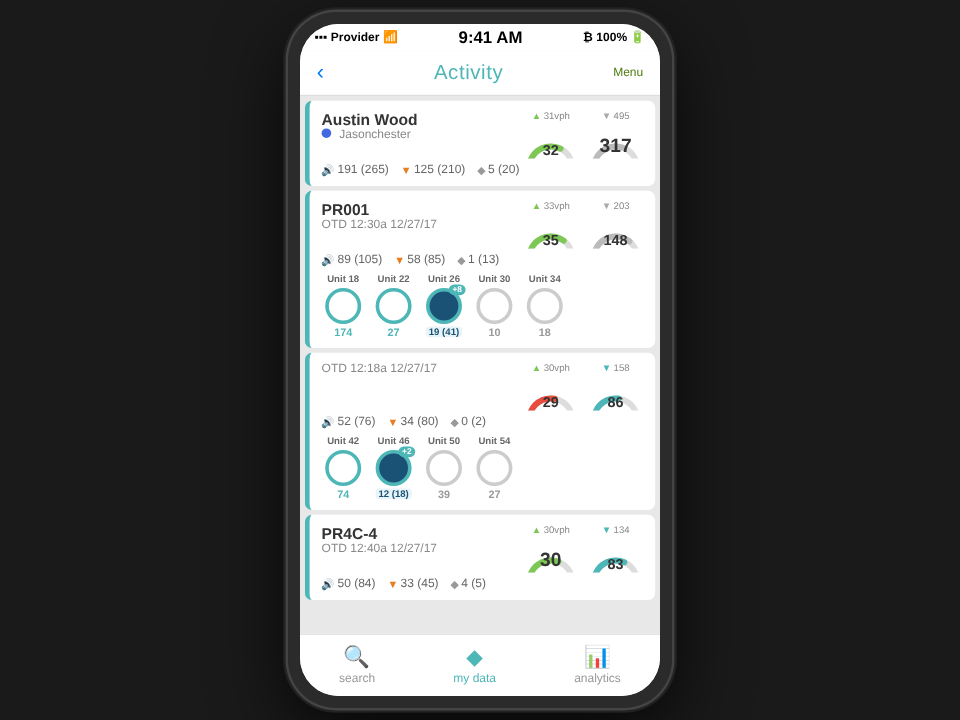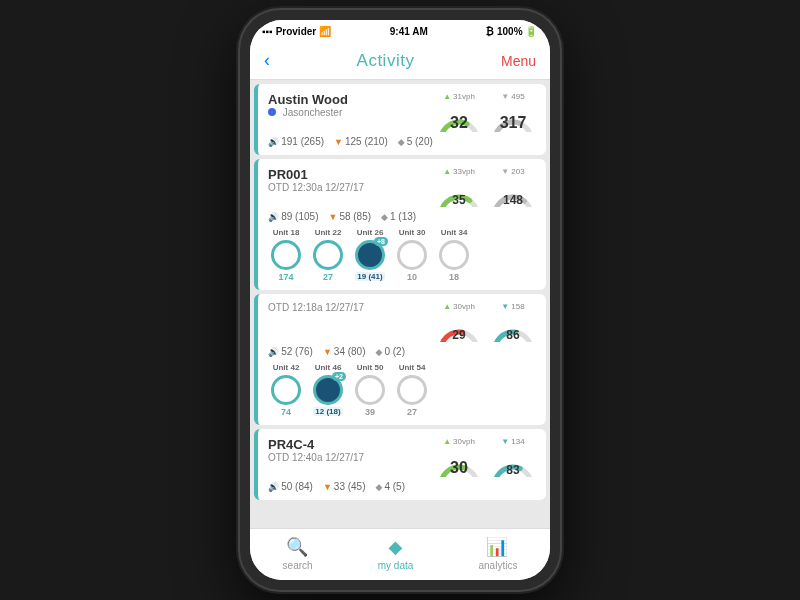--- a/index.html
+++ b/index.html
@@ -33,34 +33,34 @@
       background: #fff;
       display: flex;
       justify-content: space-between;
       align-items: center;
       padding: 4px 12px;
       font-size: 10px;
       font-weight: 600;
       height: 22px;
     }
     .status-left { display: flex; align-items: center; gap: 3px; }
-    .status-center { font-size: 10px; font-weight: 600; }
+    .status-center { font-size: 14px; font-weight: 600; }
     .status-right { display: flex; align-items: center; gap: 3px; font-size: 10px; }
     .nav-bar {
       background: #fff;
       display: flex;
       justify-content: space-between;
       align-items: center;
       padding: 6px 14px;
       border-bottom: 1px solid #ddd;
       height: 38px;
     }
     .nav-back { font-size: 18px; color: #007aff; cursor: pointer; }
     .nav-title { font-size: 17px; color: #4db6b6; font-weight: 400; letter-spacing: 0.5px; }
-    .nav-menu { font-size: 14px; color: #ef4444; }
+    .nav-menu { font-size: 10px; color: #4d7c0f; }
     .content-scroll {
       flex: 1;
       overflow-y: auto;
       background: #e8e8e8;
       display: flex;
       flex-direction: column;
       gap: 4px;
       padding: 4px;
     }
     .card {
@@ -186,21 +186,21 @@
             <div class="gauge-group">
               <div class="gauge-label">
                 <span style="color:#7dc855">▲</span>
                 <span>31vph</span>
               </div>
               <div style="position:relative;width:46px;height:30px;overflow:hidden;">
                 <svg width="46" height="46" viewBox="0 0 46 46" style="position:absolute;top:0;left:0;">
                   <path d="M5,38 A18,18 0 0,1 41,38" fill="none" stroke="#ddd" stroke-width="5" stroke-linecap="round"></path>
                   <path d="M5,38 A18,18 0 0,1 41,38" fill="none" stroke="#7dc855" stroke-width="5" stroke-linecap="round" stroke-dasharray="56.5" stroke-dashoffset="20"></path>
                 </svg>
-                <span style="position:absolute;bottom:0;left:50%;transform:translateX(-50%);font-size:16px;font-weight:700;color:#333;">32</span>
+                <span style="position:absolute;bottom:0;left:50%;transform:translateX(-50%);font-size:12px;font-weight:700;color:#333;">32</span>
               </div>
             </div>
 
             <div class="gauge-group">
               <div class="gauge-label">
                 <span style="color:#aaa">▼</span>
                 <span>495</span>
               </div>
               <div style="position:relative;width:46px;height:30px;overflow:hidden;">
                 <svg width="46" height="46" viewBox="0 0 46 46" style="position:absolute;top:0;left:0;">

